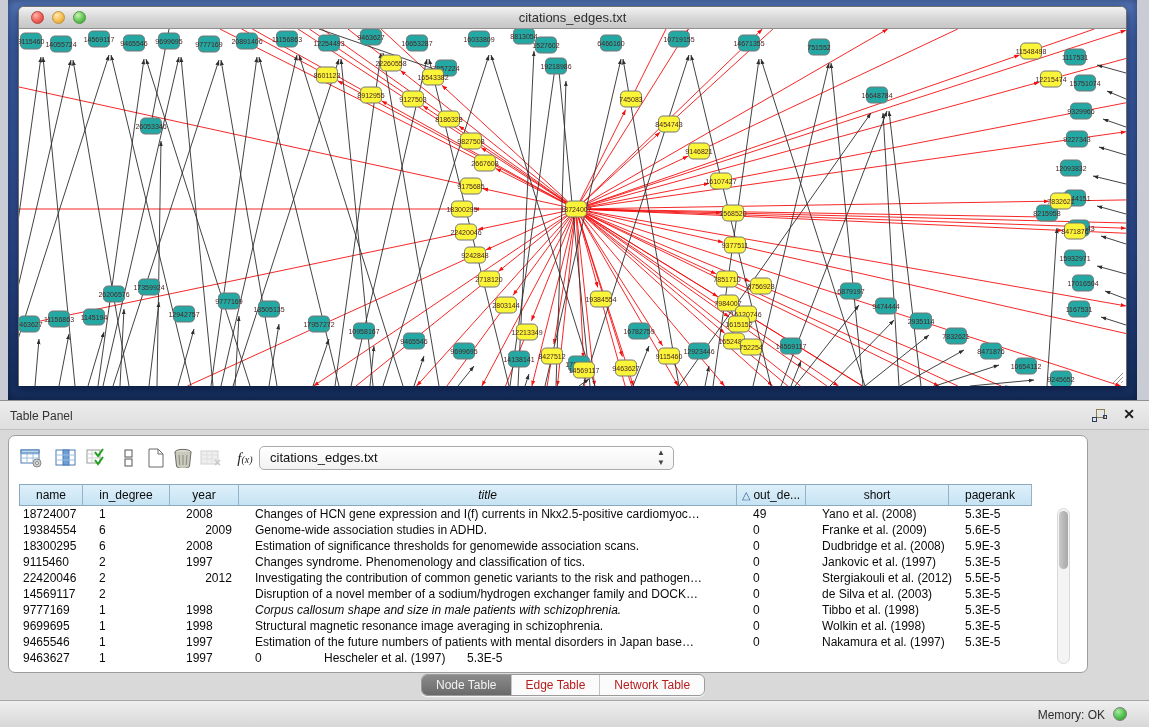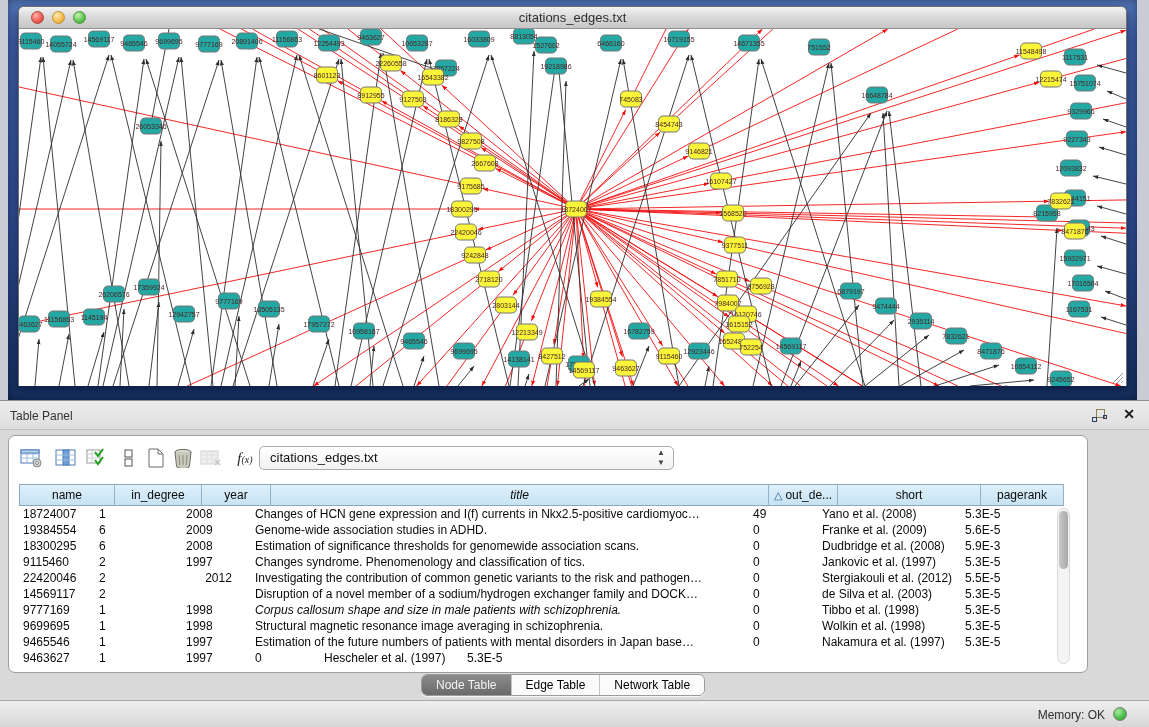--- a/index.html
+++ b/index.html
@@ -68,21 +68,21 @@
   #vscroll { position:absolute; right:17px; top:72px; width:13px; height:156px;
     background:#f4f4f4; border:1px solid #d9d9d9; border-radius:7px; }
   #vthumb { position:absolute; left:1px; top:2px; width:9px; height:58px;
     background:linear-gradient(90deg,#c9c9c9,#a8a8a8); border-radius:5px; }
 
   
   #tabs { position:absolute; left:421px; top:244px; height:22px; display:flex;
     border:1px solid #9b9b9b; border-radius:6px; overflow:hidden; background:#fbfbfb;
     box-shadow:0 1px 1px rgba(255,255,255,.8); }
   .tab { font-size:12px; line-height:20px; text-align:center; padding:0 14px;
-    color:#000000; border-right:1px solid #c4c4c4; cursor:default; white-space:nowrap; }
+    color:#b91c1c; border-right:1px solid #c4c4c4; cursor:default; white-space:nowrap; }
   .tab:last-child { border-right:none; }
   .tab.selected { background:linear-gradient(180deg,#8b8b8b,#6a6a6a); color:#f2f2f2; }
 
   
   #statusbar { position:absolute; left:0; top:700px; width:1149px; height:27px;
     background:linear-gradient(180deg,#efefef,#d7d7d7); border-top:1px solid #a6a6a6; }
   #mem-label { position:absolute; right:44px; top:7px; font-size:12px; color:#2e2e2e; }
   #mem-dot { position:absolute; right:22px; top:6px; width:14px; height:14px; border-radius:50%;
     background:radial-gradient(circle at 35% 30%,#a5eca0,#4fc04a 55%,#2b8f2b); border:1px solid #7d7d7d; }
 </style>
@@ -543,42 +543,42 @@
               <path d="M16,12 l5,5 M21,12 l-5,5" stroke="#888" stroke-width="1.6"></path>
             </svg>
           </span>
         <span class="tbtn" id="fx-btn" style="left:222px"><span><i>f</i><span class="small"><i>(x)</i></span></span></span>
         <div id="table-select">
           <span>citations_edges.txt</span>
           <span class="arrows">▲<br>▼</span>
         </div>
       </div>
       <div id="grid-header">
-          <div class="hcell" style="width: 96px;"><span>name</span></div>
+          <div class="hcell" style="width: 64px;"><span>name</span></div>
           <div class="hcell" style="width: 87px;"><span>in_degree</span></div>
           <div class="hcell" style="width: 69px;"><span>year</span></div>
           <div class="hcell" style="width: 498px; font-style: italic;"><span>title</span></div>
           <div class="hcell" style="width: 69px;"><span class="sortmark">△</span><span>out_de...</span></div>
           <div class="hcell" style="width: 143px;"><span>short</span></div>
           <div class="hcell" style="width: 83px;"><span>pagerank</span></div>
         </div>
       <div id="grid-rows">
           <div class="trow">
             <div class="tcell" style="width: 76px;">18724007</div>
             <div class="tcell" style="width: 87px;">1</div>
             <div class="tcell" style="width: 69px;">2008</div>
             <div class="tcell" style="width: 498px;">Changes of HCN gene expression and I(f) currents in Nkx2.5-positive cardiomyoc…</div>
             <div class="tcell" style="width: 69px;">49</div>
             <div class="tcell" style="width: 143px;">Yano et al. (2008)</div>
             <div class="tcell" style="width: 83px;">5.3E-5</div>
           </div>
           <div class="trow">
             <div class="tcell" style="width: 76px;">19384554</div>
             <div class="tcell" style="width: 87px;">6</div>
-            <div class="tcell" style="width: 69px;">2009</div>
+            <div class="tcell" style="width: 69px; text-align: center;">2009</div>
             <div class="tcell" style="width: 498px;">Genome-wide association studies in ADHD.</div>
             <div class="tcell" style="width: 69px;">0</div>
             <div class="tcell" style="width: 143px;">Franke et al. (2009)</div>
             <div class="tcell" style="width: 83px;">5.6E-5</div>
           </div>
           <div class="trow">
             <div class="tcell" style="width: 76px;">18300295</div>
             <div class="tcell" style="width: 87px;">6</div>
             <div class="tcell" style="width: 69px;">2008</div>
             <div class="tcell" style="width: 498px;">Estimation of significance thresholds for genomewide association scans.</div>

